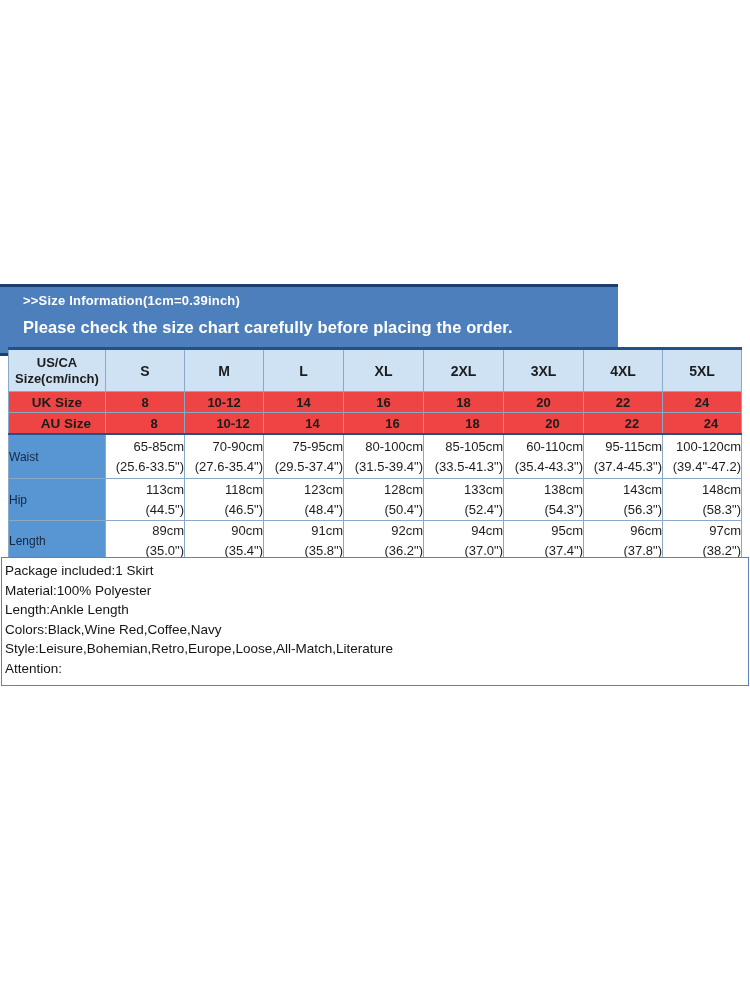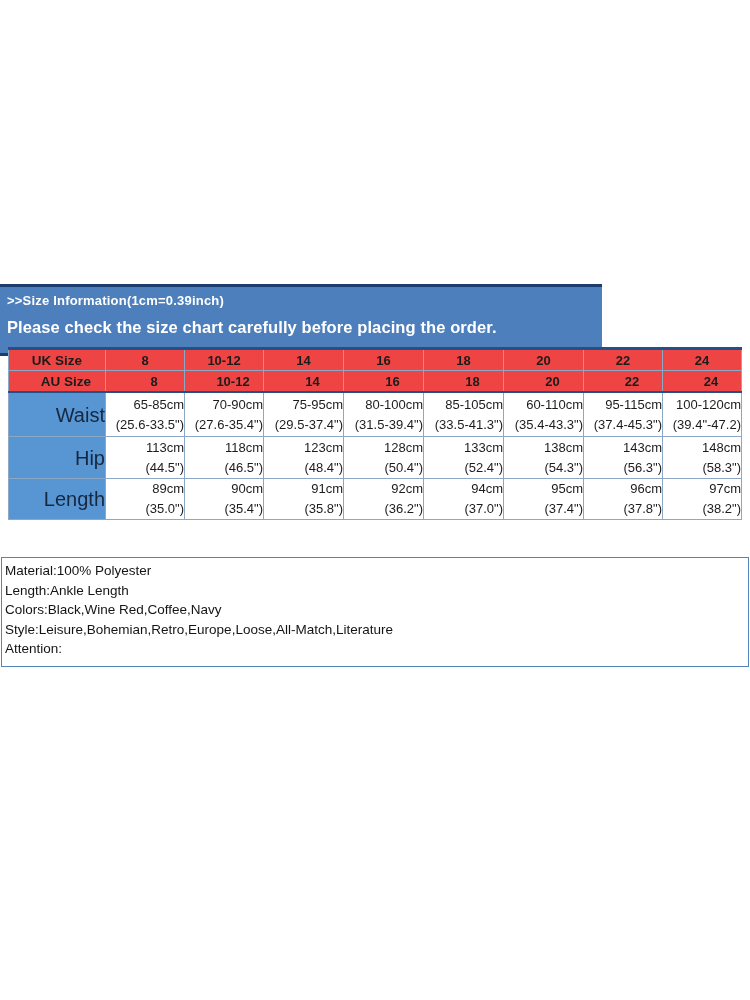--- a/index.html
+++ b/index.html
@@ -6,21 +6,21 @@
   body{
     width:750px;height:1000px;background:#ffffff;position:relative;
     font-family:"Liberation Sans", sans-serif;color:#1c1c1c;
     -webkit-font-smoothing:antialiased;
   }
   
   .banner{
     position:absolute;left:0;top:284px;width:602px;
     background:#4d7fbc;
     border-top:3px solid #1c3e6e;border-bottom:3px solid #1c3e6e;
-    padding:4px 0 8px 0;
+    padding:4px 0 8px 16px;
   }
   .banner .line1{
     color:#ffffff;font-weight:bold;font-size:13px;line-height:16px;
     margin:2px 0 0 7px;letter-spacing:0.2px;
   }
   .banner .line2{
     color:#ffffff;font-weight:bold;font-size:16.5px;line-height:20px;
     margin:8px 0 8px 7px;letter-spacing:0.1px;
   }
   
@@ -32,22 +32,22 @@
   .size-table th,.size-table td{
     border:1px solid #8ba9c7;text-align:center;padding:0;color:#1c1c1c;
   }
   .hdr th{background:#cfe2f4;height:41px;font-size:14px;font-weight:bold;}
   .hdr th.corner{font-size:13px;line-height:16px;}
   .sizerow td{background:#ef4444;height:20px;font-weight:bold;font-size:13px;}
   .sizerow td.rlabel{font-size:13.5px;}
   .au-row td{border-bottom:2px solid #24508a;padding-left:18px;}
   .mrow td{background:#ffffff;font-size:13px;line-height:20px;font-weight:normal;text-align:right;}
   .mrow td.mlabel{
-    background:#5795d3;text-align:right;
-    font-size:20px;color:#16283f;
+    background:#5795d3;text-align:left;
+    font-size:12px;color:#16283f;
   }
   .waist-row td{height:43px;}
   .hip-row td{height:41px;}
   .length-row td{height:39px;}
   
   .notes{
     position:absolute;left:1px;top:557px;width:741px;
     border:1px solid #5585bd;background:#ffffff;
     padding:3px 2px 7px 3px;
     font-size:13.5px;line-height:19.5px;color:#141414;
@@ -68,20 +68,34 @@
     <col style="width:79px">
       <col style="width:79px">
       <col style="width:80px">
       <col style="width:80px">
     <col style="width:80px">
       <col style="width:80px">
       <col style="width:79px">
       <col style="width:79px">
   </colgroup>
   <tbody>
+      <tr class="hdr">
+    <th class="corner">
+      <span>US/CA</span><br>
+      <span>Size(cm/inch)</span>
+    </th>
+    <th>S</th>
+    <th>M</th>
+    <th>L</th>
+    <th>XL</th>
+    <th>2XL</th>
+    <th>3XL</th>
+    <th>4XL</th>
+    <th>5XL</th>
+  </tr>
   <tr class="sizerow">
     <td class="rlabel">UK Size</td>
     <td>8</td>
     <td>10-12</td>
     <td>14</td>
     <td>16</td>
     <td>18</td>
     <td>20</td>
     <td>22</td>
     <td>24</td>
@@ -199,18 +213,19 @@
         </td>
     <td>
           <div>97cm</div>
           <div>(38.2")</div>
         </td>
   </tr>
 </tbody>
   </table>
 
 <div class="notes">
+  <div>Package included:1 Skirt</div>
   <div>Material:100% Polyester</div>
   <div>Length:Ankle Length</div>
   <div>Colors:Black,Wine Red,Coffee,Navy</div>
   <div>Style:Leisure,Bohemian,Retro,Europe,Loose,All-Match,Literature</div>
   <div>Attention:</div>
 </div>
 
 </body></html>

